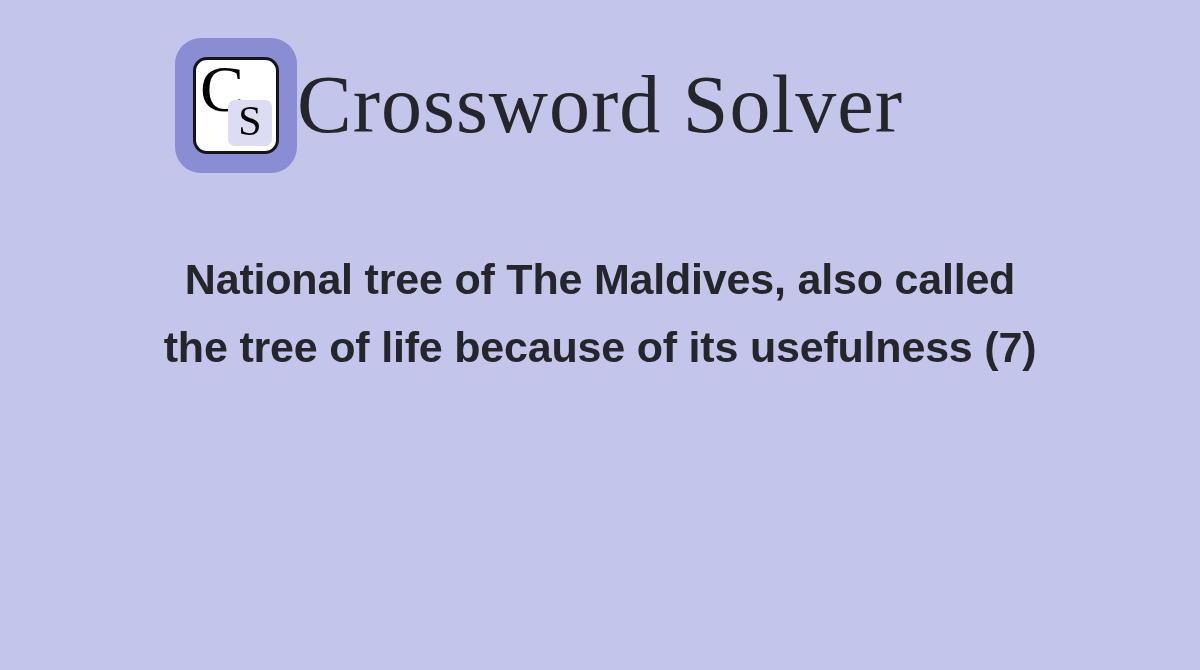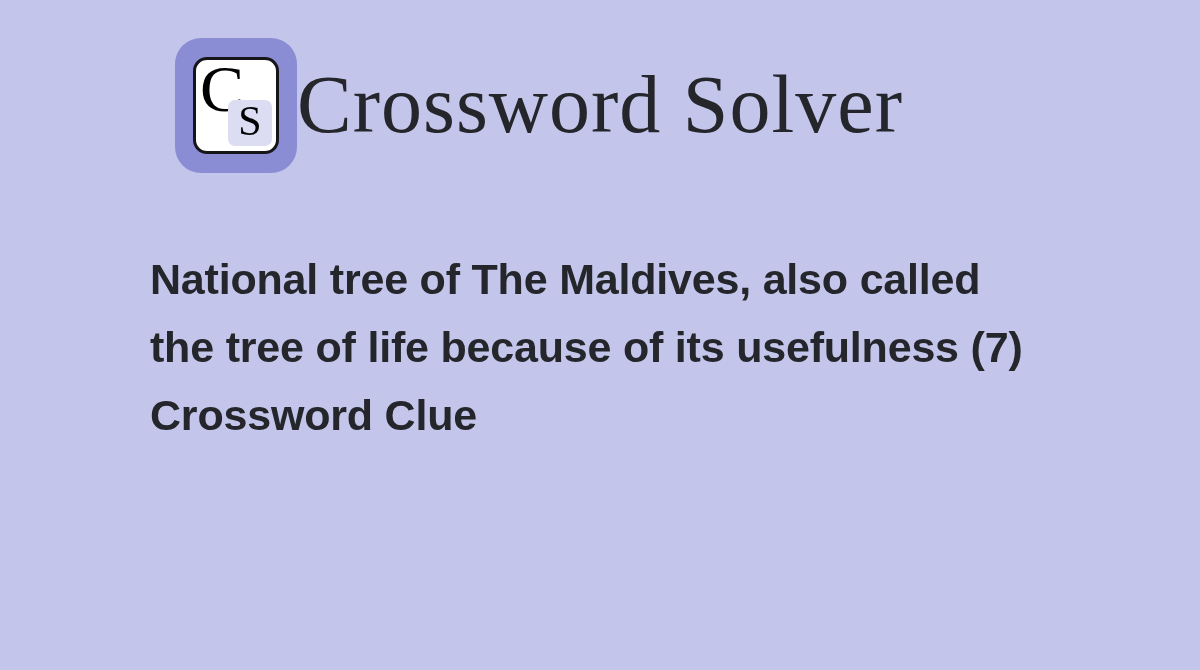--- a/index.html
+++ b/index.html
@@ -101,20 +101,21 @@
     white-space: nowrap;
     letter-spacing: 1px;
   }
 
   
   .clue-block {
     position: absolute;
     left: 150px;
     top: 245px;
     width: 900px;
+    text-align: center;
   }
 
   .clue-text {
     font-family: "Liberation Sans", sans-serif;
     font-weight: bold;
     font-size: 43px;
     line-height: 68px;
     color: #24262b;
     margin: 0;
     letter-spacing: -0.2px;
@@ -145,16 +146,15 @@
         </span>
       </div>
     </div>
 
     <div class="site-title">Crossword Solver</div>
 
   </div>
 
   <div class="clue-block">
     <p class="clue-text">National tree of The Maldives, also called the tree of life because of its usefulness (7)</p>
-    <p class="clue-suffix">Crossword Clue</p>
   </div>
 
 </div>
 
 </body></html>

